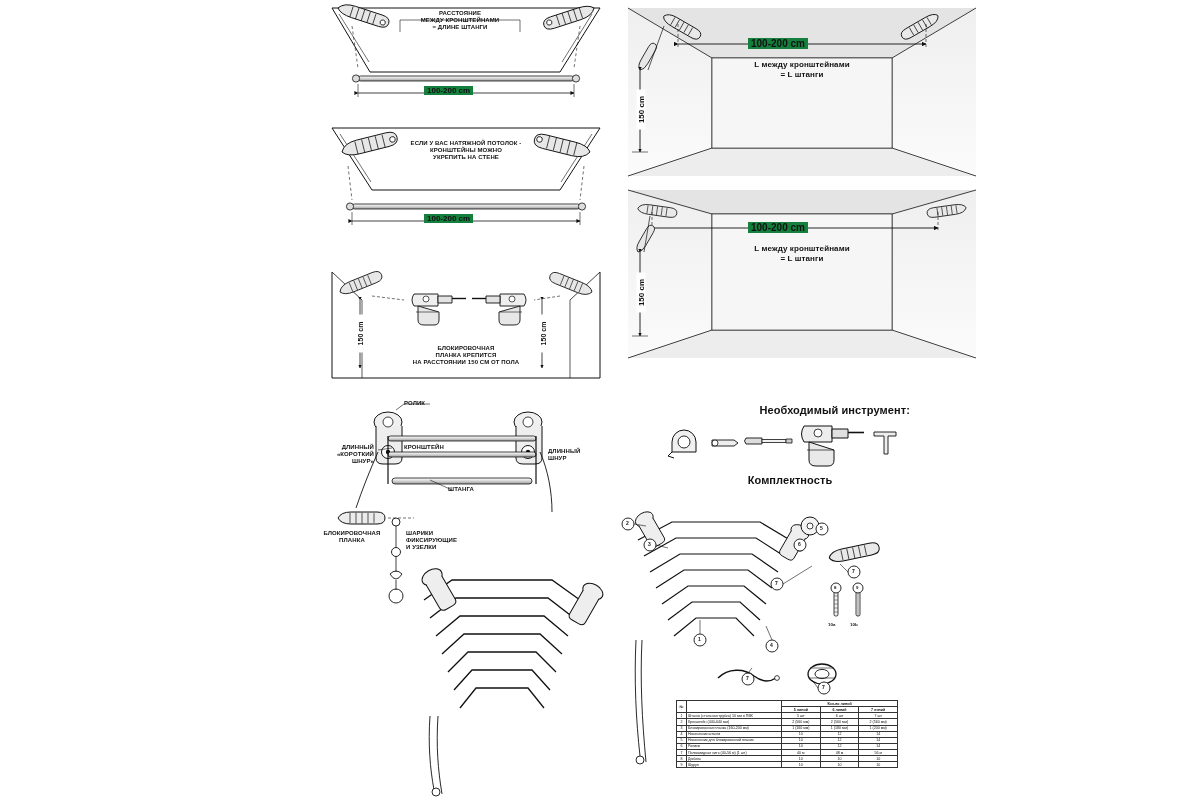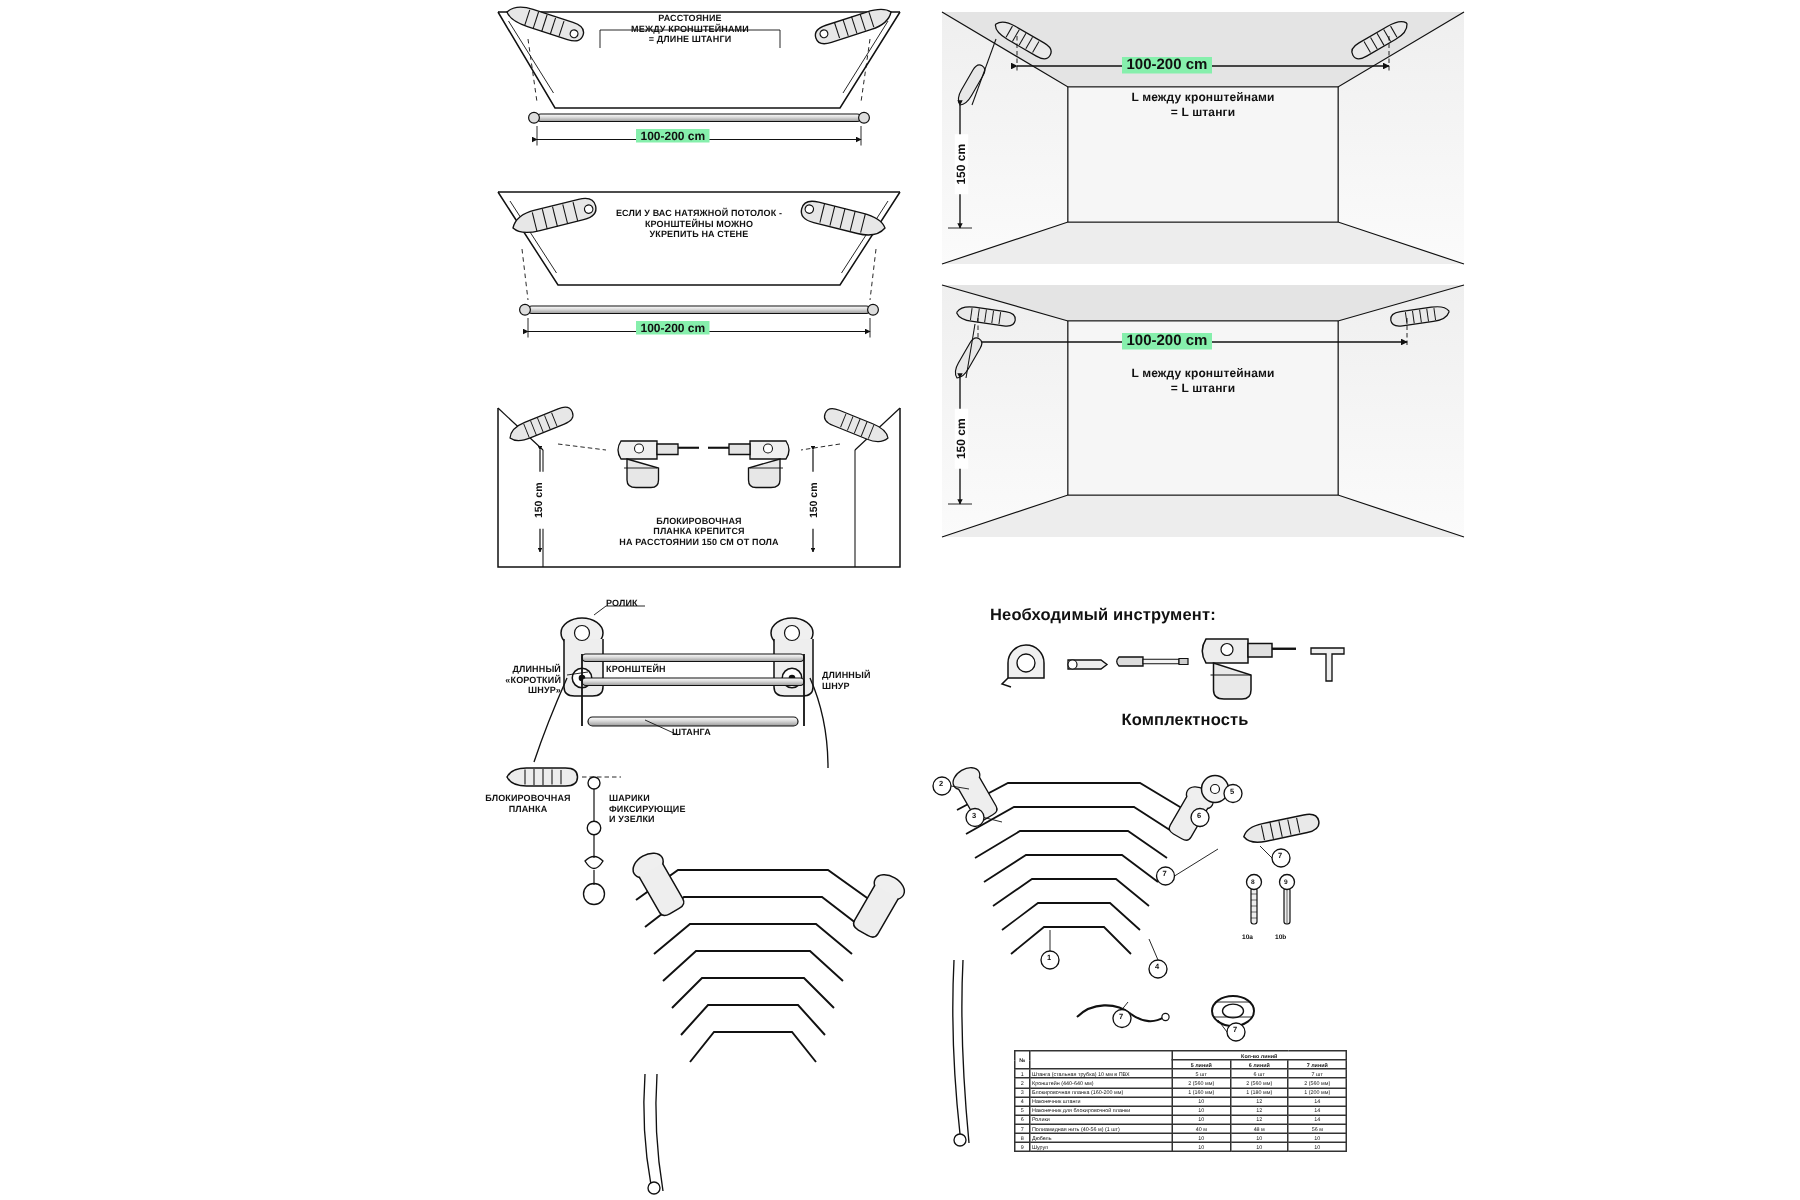--- a/index.html
+++ b/index.html
@@ -1,21 +1,21 @@
 <!DOCTYPE html>
 <html><head>
 <meta charset="utf-8">
 <style>
   html,body{margin:0;padding:0;background:#ffffff;}
   body{width:1200px;height:800px;position:relative;font-family:"Liberation Sans",sans-serif;color:#1a1a1a;overflow:hidden;}
   .canvas{position:absolute;left:0;top:0;width:1200px;height:800px;}
   .lbl{position:absolute;font-size:6px;font-weight:bold;line-height:1.25;letter-spacing:.1px;text-align:center;color:#111;}
   .lbl.md{font-size:8px;}
   .lbl.big{font-size:11px;font-weight:bold;}
-  .dim{position:absolute;font-size:8px;font-weight:bold;color:#111;background:#86efac;padding:0 3px;}
+  .dim{position:absolute;font-size:8px;font-weight:bold;color:#111;background:#15803d;padding:0 3px;}
   .dimv{position:absolute;font-size:7px;font-weight:bold;color:#111;background:#fff;padding:0 2px;transform:rotate(-90deg);transform-origin:center center;}
   table.kit{position:absolute;border-collapse:collapse;font-size:3.6px;}
   table.kit td,table.kit th{border:.5px solid #333;padding:.5px 1px;line-height:1.15;color:#111;font-weight:normal;}
   table.kit th{font-weight:bold;text-align:center;}
   table.kit td.n{text-align:center;width:7px;}
   table.kit td.c{text-align:center;}
   .num{position:absolute;font-size:5px;font-weight:bold;color:#111;}
 </style>
 </head>
 <body>
@@ -492,21 +492,21 @@
 <div class="lbl" style="left:328px;top:451px;width:46px;text-align:right;">«КОРОТКИЙ</div>
 <div class="lbl" style="left:328px;top:458px;width:46px;text-align:right;">ШНУР»</div>
 <div class="lbl" style="left:548px;top:448px;width:44px;text-align:left;">ДЛИННЫЙ</div>
 <div class="lbl" style="left:548px;top:455px;width:44px;text-align:left;">ШНУР</div>
 <div class="lbl" style="left:318px;top:530px;width:68px;">БЛОКИРОВОЧНАЯ</div>
 <div class="lbl" style="left:318px;top:537px;width:68px;">ПЛАНКА</div>
 <div class="lbl" style="left:406px;top:530px;width:52px;text-align:left;">ШАРИКИ</div>
 <div class="lbl" style="left:406px;top:537px;width:56px;text-align:left;">ФИКСИРУЮЩИЕ</div>
 <div class="lbl" style="left:406px;top:544px;width:52px;text-align:left;">И УЗЕЛКИ</div>
 
-<div class="lbl big" style="left:660px;top:404px;width:250px;text-align:left;">Необходимый инструмент:</div>
+<div class="lbl big" style="left:660px;top:404px;width:250px;text-align:right;">Необходимый инструмент:</div>
 <div class="lbl big" style="left:700px;top:474px;width:180px;text-align:center;">Комплектность</div>
 
 <div class="num" style="left:698px;top:636px;">1</div>
 <div class="num" style="left:626px;top:520px;">2</div>
 <div class="num" style="left:648px;top:541px;">3</div>
 <div class="num" style="left:770px;top:642px;">4</div>
 <div class="num" style="left:820px;top:525px;">5</div>
 <div class="num" style="left:798px;top:541px;">6</div>
 <div class="num" style="left:775px;top:580px;">7</div>
 <div class="num" style="left:852px;top:568px;">7</div>

